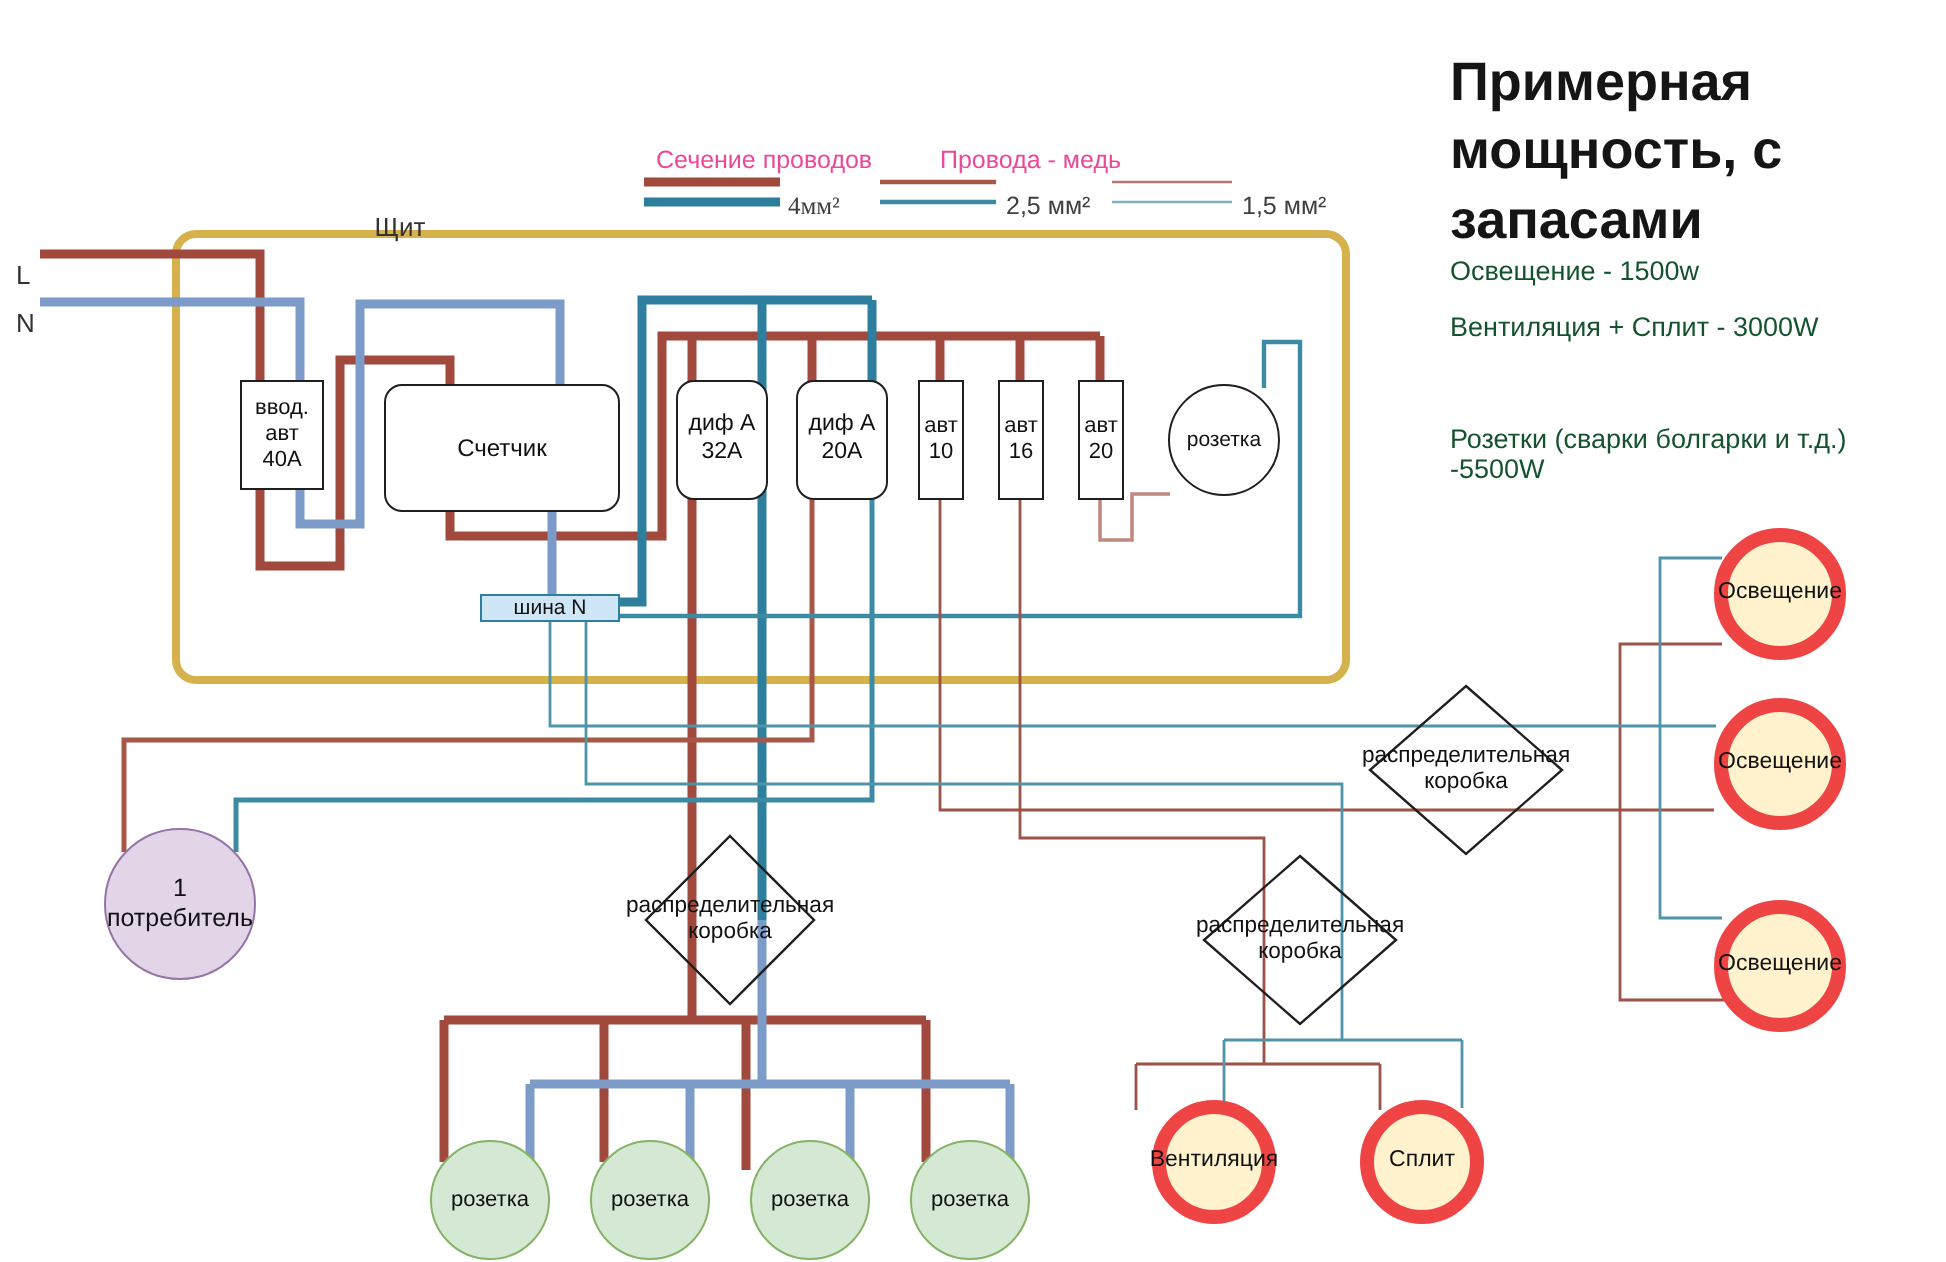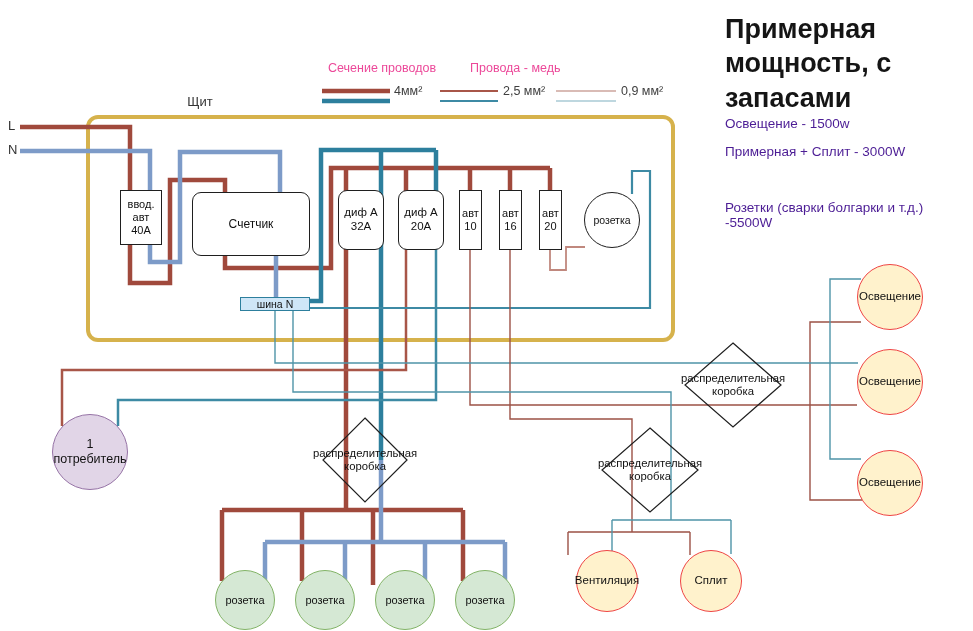--- a/index.html
+++ b/index.html
@@ -1,33 +1,33 @@
 <!DOCTYPE html>
 <html><head>
 <meta charset="utf-8">
 <style>
   html,body{margin:0;padding:0;background:#ffffff;}
   #stage{position:relative;width:973px;height:631px;background:#ffffff;overflow:hidden;
          font-family:"Liberation Sans", sans-serif;color:#1a1a1a;}
   #wires{position:absolute;left:0;top:0;}
-  .lbl{position:absolute;white-space:pre-line;}
+  .lbl{position:absolute;white-space:pre-line;margin-top:12px;}
   .clabel{position:absolute;display:flex;align-items:center;justify-content:center;
           text-align:center;white-space:pre-line;line-height:1.18;color:#111;}
   .box{position:absolute;background:#ffffff;border:1px solid #1f1f1f;box-sizing:border-box;}
   .round{border-radius:9px;}
   .circle{position:absolute;border-radius:50%;box-sizing:border-box;}
   .c-socket{background:#d5e8d4;border:1px solid #82b366;}
-  .c-light{background:#fff2cc;border:1px solid #ef4444;}
+  .c-light{background:#fff2cc;border:7px solid #ef4444;}
   .c-consumer{background:#e1d5e7;border:1px solid #9673a6;}
   .c-white{background:#ffffff;border:1px solid #1f1f1f;}
   #nbus-box{position:absolute;left:240px;top:297px;width:70px;height:14px;background:#cfe6f7;
             border:1px solid #2d7f9d;box-sizing:border-box;display:flex;align-items:center;
             justify-content:center;font-size:10.5px;color:#111;}
   .title{font-size:27px;font-weight:700;line-height:1.27;color:#151515;}
-  .powitem{font-size:13.5px;color:#4c1d95;}
+  .powitem{font-size:13.5px;color:#14532d;}
   .legendtitle{font-size:12.5px;color:#ec4899;}
   .sizelbl{font-size:12.5px;color:#3f3f3f;}
   .lnlbl{font-size:13px;color:#333;}
 </style>
 </head>
 <body>
 
 <div id="stage">
 
   <svg id="wires" width="973" height="631" viewBox="0 0 973 631">
@@ -136,24 +136,24 @@
 коробка</div>
   <div class="clabel" style="left:575px;top:442px;width:150px;height:56px;font-size:11.3px;">распределительная
 коробка</div>
 
   <div class="lbl lnlbl" style="left:8px;top:118px;">L</div>
   <div class="lbl lnlbl" style="left:8px;top:142px;">N</div>
   <div class="lbl" style="left:170px;top:94px;width:60px;text-align:center;font-size:13px;color:#333;">Щит</div>
 
   <div class="lbl legendtitle" style="left:328px;top:61px;">Сечение проводов</div>
   <div class="lbl legendtitle" style="left:470px;top:61px;">Провода - медь</div>
-  <div class="lbl sizelbl" style="left:394px;top:84px;">4мм²</div>
+  <div class="lbl sizelbl" style="left:394px;top:84px;font-family:Liberation Serif, serif;">4мм²</div>
   <div class="lbl sizelbl" style="left:503px;top:84px;">2,5 мм²</div>
-  <div class="lbl sizelbl" style="left:621px;top:84px;">0,9 мм²</div>
+  <div class="lbl sizelbl" style="left:621px;top:84px;">1,5 мм²</div>
 
   <div class="lbl title" style="left:725px;top:12px;width:235px;">Примерная
 мощность, с
 запасами</div>
   <div class="lbl powitem" style="left:725px;top:116px;">Освещение - 1500w</div>
-  <div class="lbl powitem" style="left:725px;top:144px;">Примерная + Сплит - 3000W</div>
+  <div class="lbl powitem" style="left:725px;top:144px;">Вентиляция + Сплит - 3000W</div>
   <div class="lbl powitem" style="left:725px;top:200px;">Розетки (сварки болгарки и т.д.) -5500W</div>
 
 </div>
 
 </body></html>

